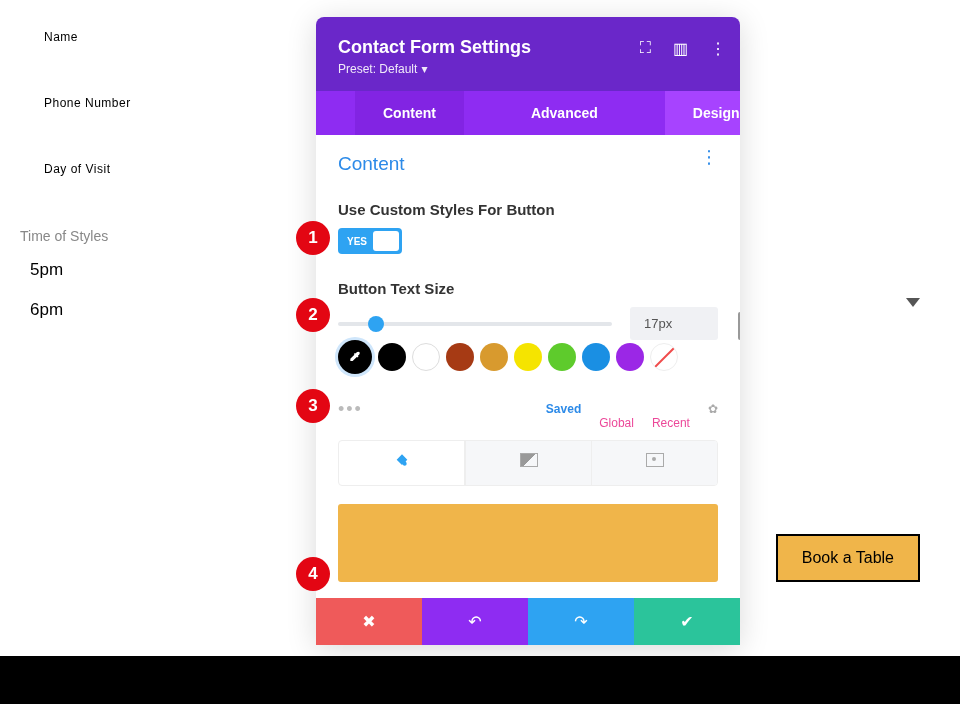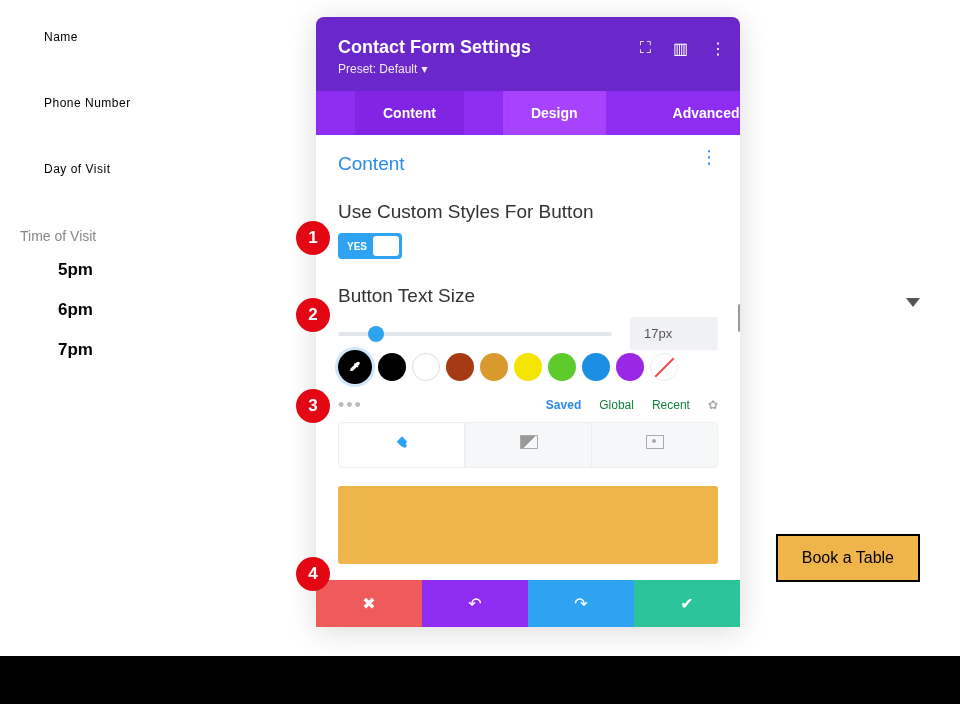--- a/index.html
+++ b/index.html
@@ -2,21 +2,21 @@
 <html><head>
 <meta charset="utf-8">
 <style>
 * { box-sizing: border-box; margin: 0; padding: 0; }
 body { font-family: -apple-system, "Segoe UI", Arial, sans-serif; background: #fff; width: 960px; height: 704px; position: relative; overflow: hidden; }
 
 
 .bg-form { position: absolute; left: 10px; top: 30px; width: 270px; }
 .bg-field { margin: 0 0 52px 34px; font-size: 12px; color: #000; font-weight: 300; letter-spacing: .5px; }
 .bg-label-sm { margin: 0 0 16px 10px; font-size: 14px; color: #888; }
-.bg-time { margin: 0 0 20px 48px; font-size: 17px; font-weight: 700; }
+.bg-time { margin: 0 0 20px 20px; font-size: 17px; font-weight: 400; }
 
 .dropdown-caret { position: absolute; right: 40px; top: 298px; }
 .caret { width:0; height:0; border-left:7px solid transparent; border-right:7px solid transparent; border-top:9px solid #555; }
 
 .book-btn { position: absolute; right: 40px; top: 534px; background: #f0b54a; border: 2px solid #000; padding: 13px 24px; font-size: 16px; cursor: pointer; }
 
 .dark-strip { position: absolute; bottom: 0; left: 0; right: 0; height: 48px; background: #000; }
 
 
 .modal { position: absolute; left: 316px; top: 17px; width: 424px; background: #fff; box-shadow: 0 4px 30px rgba(0,0,0,.15); border-radius: 8px 8px 0 0; overflow: hidden; }
@@ -29,42 +29,42 @@
 .tabs { display: flex; background: #8e2cf2; color: #fff; }
 .tab { flex: 0 0 auto; padding: 14px 28px; font-size: 14px; font-weight: 600; cursor: pointer; margin-left: 39px; }
 .tab.content { background: #8224e3; }
 .tab.design { background: #a743ff; }
 .tab.advanced { background: #8e2cf2; }
 
 .body { padding: 18px 22px 0; position: relative; }
 .section-title { color: #2c8ae8; font-size: 19px; font-weight: 400; }
 .menu-dots { position: absolute; right: 22px; top: 22px; color: #2c8ae8; cursor: pointer; font-size: 18px; line-height: 0; }
 
-.label { font-size: 19px; font-weight: 400; color: #333; margin: 26px 0 10px; }
+.label { font-size: 15px; font-weight: 700; color: #333; margin: 26px 0 10px; }
 
 .toggle { display: inline-flex; background: #2ea3f2; border-radius: 4px; padding: 3px; align-items: center; }
 .toggle-yes { color: #fff; font-size: 10px; font-weight: 700; padding: 4px 6px; }
 .toggle-knob { width: 26px; height: 20px; background: #fff; border-radius: 3px; }
 
 .slider-row { display: flex; align-items: center; gap: 18px; }
 .slider { position: relative; flex: 1; height: 4px; background: #e3e6ea; border-radius: 2px; }
 .slider-thumb { position: absolute; left: 14%; top: 50%; transform: translate(-50%,-50%); width: 16px; height: 16px; background: #2ea3f2; border-radius: 50%; cursor: pointer; }
 .slider-val { background: #f0f1f4; padding: 9px 14px; font-size: 13px; color: #555; min-width: 88px; border-radius: 3px; }
 
 .swatches { display: flex; gap: 6px; align-items: center; }
 .swatch { width: 28px; height: 28px; border-radius: 50%; cursor: pointer; }
 .swatch.picker { width: 34px; height: 34px; background: #000; box-shadow: 0 0 0 3px #cfe6fb; display:flex; align-items:center; justify-content:center; }
 .swatch.white { border: 1px solid #ddd; }
 .swatch.none { background: #fff; border: 1px solid #eee; position: relative; overflow: hidden; }
 .swatch.none::after { content:""; position:absolute; left:-4px; top:12px; width:36px; height:2px; background:#f04c4c; transform: rotate(-45deg); }
 
 .color-tabs { display: flex; gap: 18px; font-size: 12px; margin-top: 14px; align-items: center; justify-content: flex-end; }
 .color-tabs .dots { margin-right: auto; color: #bbb; letter-spacing: 2px; font-size:18px; line-height:0;}
 .color-tabs .saved { color: #2c8ae8; font-weight: 600; }
-.color-tabs .muted { color: #15803d; }
+.color-tabs .muted { color: #ec4899; margin-top: 28px; }
 .gear { color: #aaa; cursor: pointer; }
 
 .bg-tabs { display: flex; margin-top: 10px; border: 1px solid #eee; border-radius: 4px; overflow: hidden; }
 .bg-tab { flex: 1; text-align: center; padding: 12px; color: #aaa; cursor: pointer; }
 .bg-tab.active { color: #2ea3f2; border-right: 1px solid #eee; }
 .bg-tab + .bg-tab { border-left: 1px solid #eee;}
 .bg-tab.inactive { background: #f6f7f9; }
 
 .bg-preview { margin-top: 18px; height: 78px; background: #f0b54a; border-radius: 3px; }
 
@@ -91,24 +91,23 @@
 .image-ico { width:18px; height:14px; display:inline-block; border:1px solid #aaa; position:relative; }
 .image-ico::after{content:"";position:absolute;left:5px;top:3px;width:4px;height:4px;border-radius:50%;background:#aaa;}
 </style>
 </head>
 <body>
 
 <div class="bg-form">
   <div class="bg-field">Name</div>
   <div class="bg-field">Phone Number</div>
   <div class="bg-field">Day of Visit</div>
-  <div class="bg-label-sm">Time of Visit</div>
+  <div class="bg-label-sm">Time of Styles</div>
   <div class="bg-time">5pm</div>
   <div class="bg-time">6pm</div>
-  <div class="bg-time">7pm</div>
 </div>
 
 <div class="dropdown-caret">
     <div class="caret"></div>
   </div>
 
 <button class="book-btn">Book a Table</button>
 
 <div class="dark-strip"></div>
 
@@ -121,22 +120,22 @@
     </div>
     <div class="head-icons">
       <span>⛶</span>
       <span>▥</span>
       <span>⋮</span>
     </div>
   </div>
 
   <div class="tabs">
     <div class="tab content">Content</div>
+    <div class="tab advanced">Advanced</div>
     <div class="tab design">Design</div>
-    <div class="tab advanced">Advanced</div>
   </div>
 
   <div class="body">
     <div class="section-title">Content</div>
     <div class="menu-dots">⋮</div>
 
     <div class="label">Use Custom Styles For Button</div>
     <div class="toggle">
       <span class="toggle-yes">YES</span>
       <span class="toggle-knob"></span>

